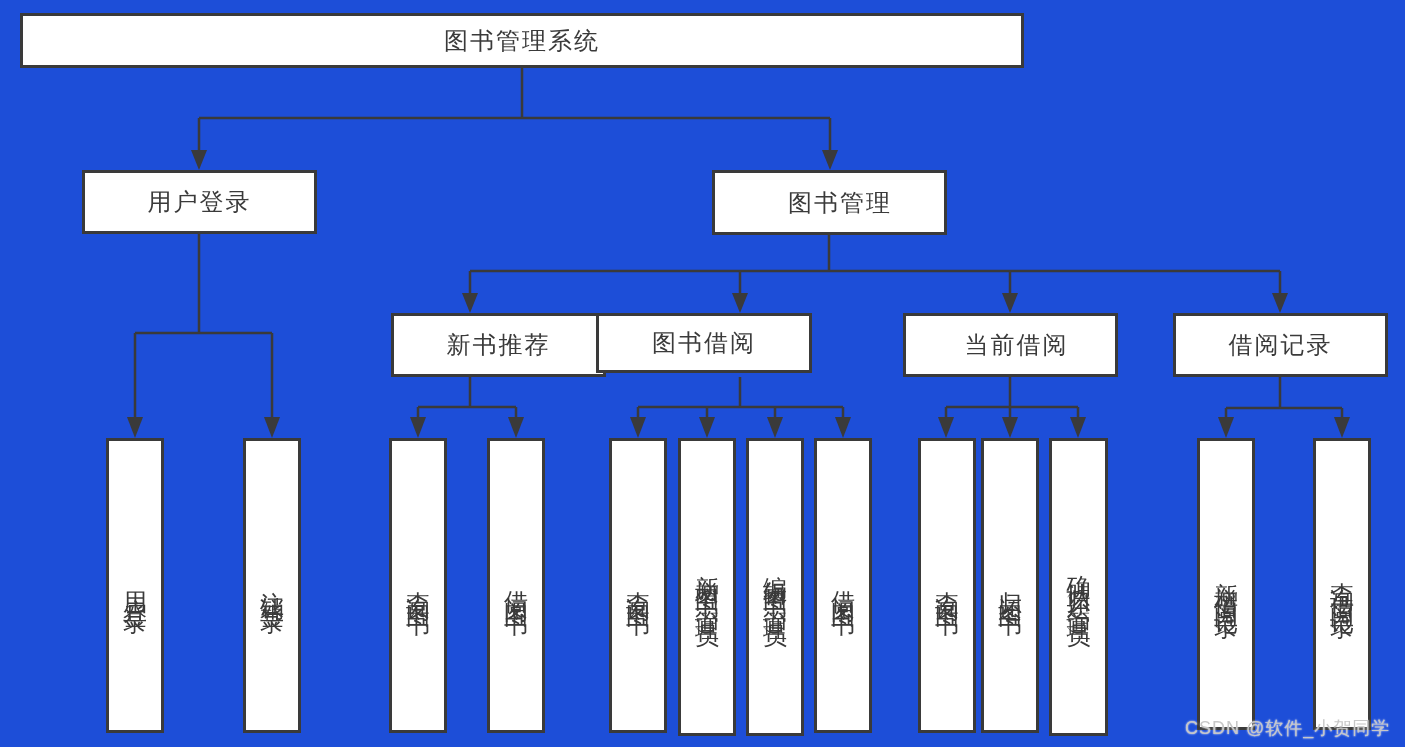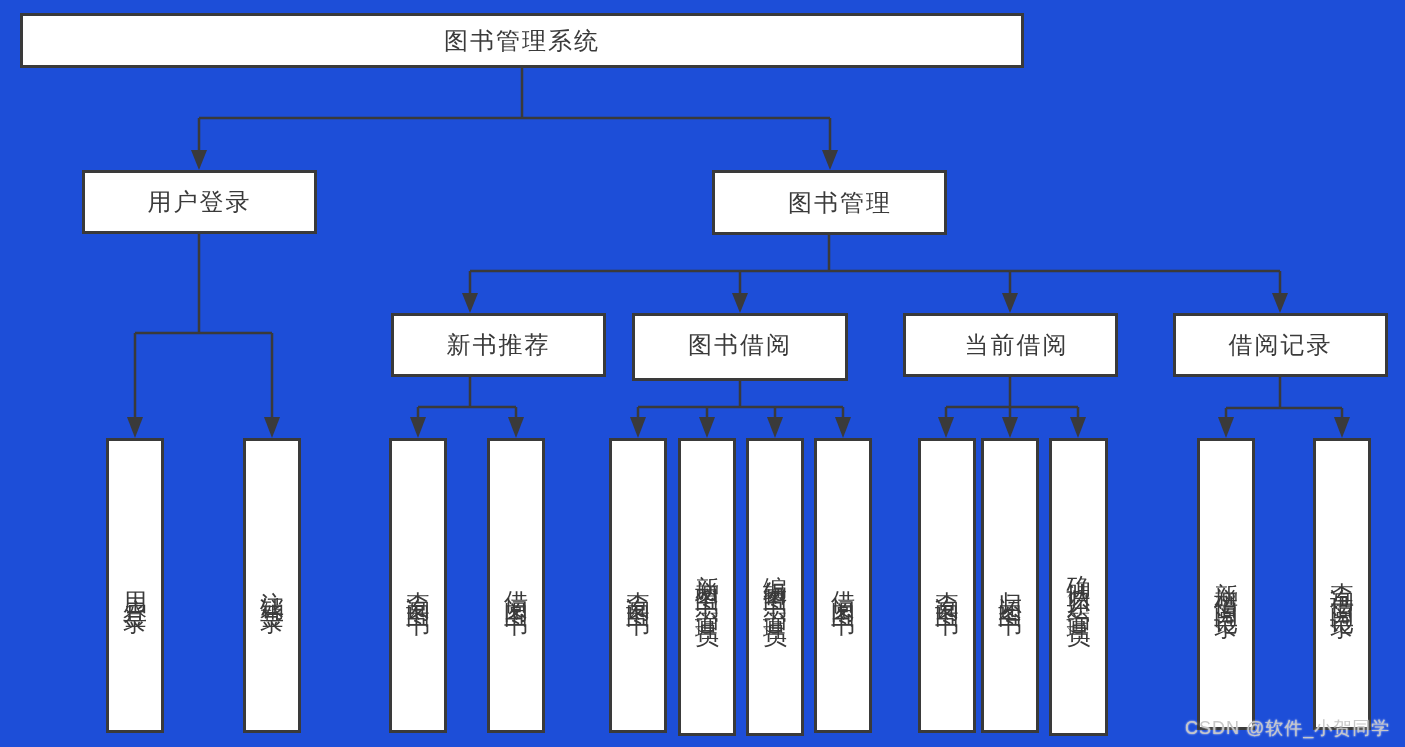--- a/index.html
+++ b/index.html
@@ -159,21 +159,21 @@
   <div class="node" style="left:82px; top:170px; width:235px; height:64px;">
     <span>用户登录</span>
   </div>
   <div class="node" style="left:712px; top:170px; width:235px; height:65px;padding-left:21px;">
     <span>图书管理</span>
   </div>
 
   <div class="node" style="left:363px; top:313px; width:215px; height:64px;margin-left:28px;">
     <span>新书推荐</span>
   </div>
-  <div class="node" style="left:632px; top:313px; width:216px; height:68px;font-family:Liberation Mono, monospace;">
+  <div class="node" style="left:596px; top:313px; width:216px; height:60px;">
     <span>图书借阅</span>
   </div>
   <div class="node" style="left:903px; top:313px; width:215px; height:64px;padding-left:12px;">
     <span>当前借阅</span>
   </div>
   <div class="node" style="left:1173px; top:313px; width:215px; height:64px;text-align:center;">
     <span>借阅记录</span>
   </div>
 
   <div class="node leaf" style="left:106px; top:438px; width:58px; height:295px;">

